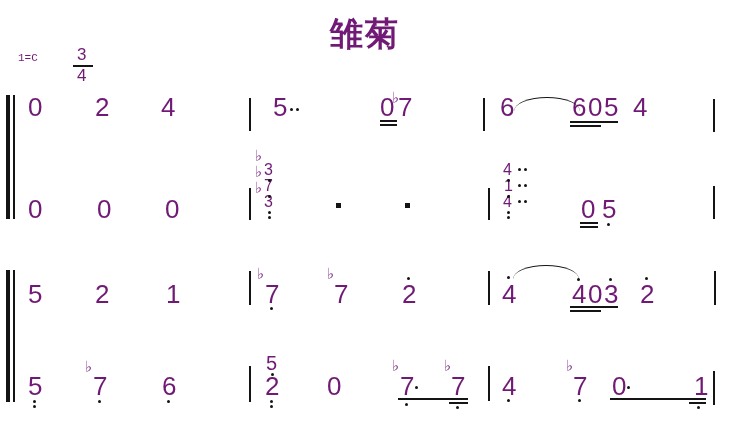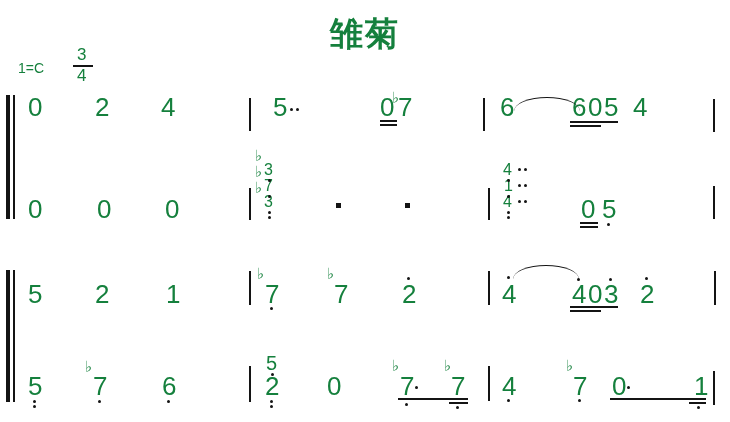--- a/index.html
+++ b/index.html
@@ -1,20 +1,20 @@
 <!DOCTYPE html>
 <html><head>
 <meta charset="utf-8">
 <style>
   html,body{margin:0;padding:0;background:#fff;}
   .page{position:relative;width:730px;height:422px;background:#fff;overflow:hidden;
-        font-family:"Liberation Sans","DejaVu Sans",sans-serif;color:#15803d;}
+        font-family:"Liberation Sans","DejaVu Sans",sans-serif;color:#701a75;}
   .title{position:absolute;top:17px;left:0;right:0;text-align:center;
          font-size:33px;font-weight:bold;letter-spacing:2px;line-height:1;}
-  .keysig{position:absolute;left:18px;top:61px;font-size:14px;line-height:1;}
+  .keysig{position:absolute;left:18px;top:53px;font-size:11px;line-height:1;font-family:Liberation Mono, monospace;}
   .tsnum{position:absolute;left:77px;top:46px;font-size:17px;line-height:1;}
   .tsden{position:absolute;left:77px;top:67px;font-size:17px;line-height:1;}
   .t{position:absolute;line-height:1;white-space:pre;}
   .vl{position:absolute;background:#141414;}
   .hl{position:absolute;height:2px;background:#141414;}
   .dt{position:absolute;background:#141414;border-radius:50%;}
   .sq{position:absolute;background:#141414;}
   .arc{position:absolute;border-top:1.6px solid #141414;
        border-radius:50% 50% 0 0 / 100% 100% 0 0;}
   .canvas{position:absolute;left:0;top:0;right:0;bottom:0;}

